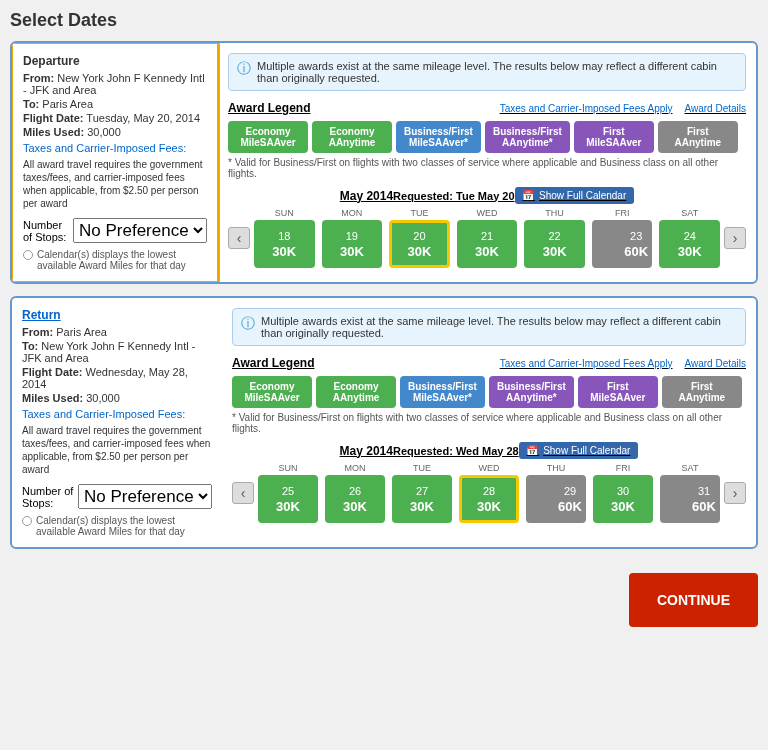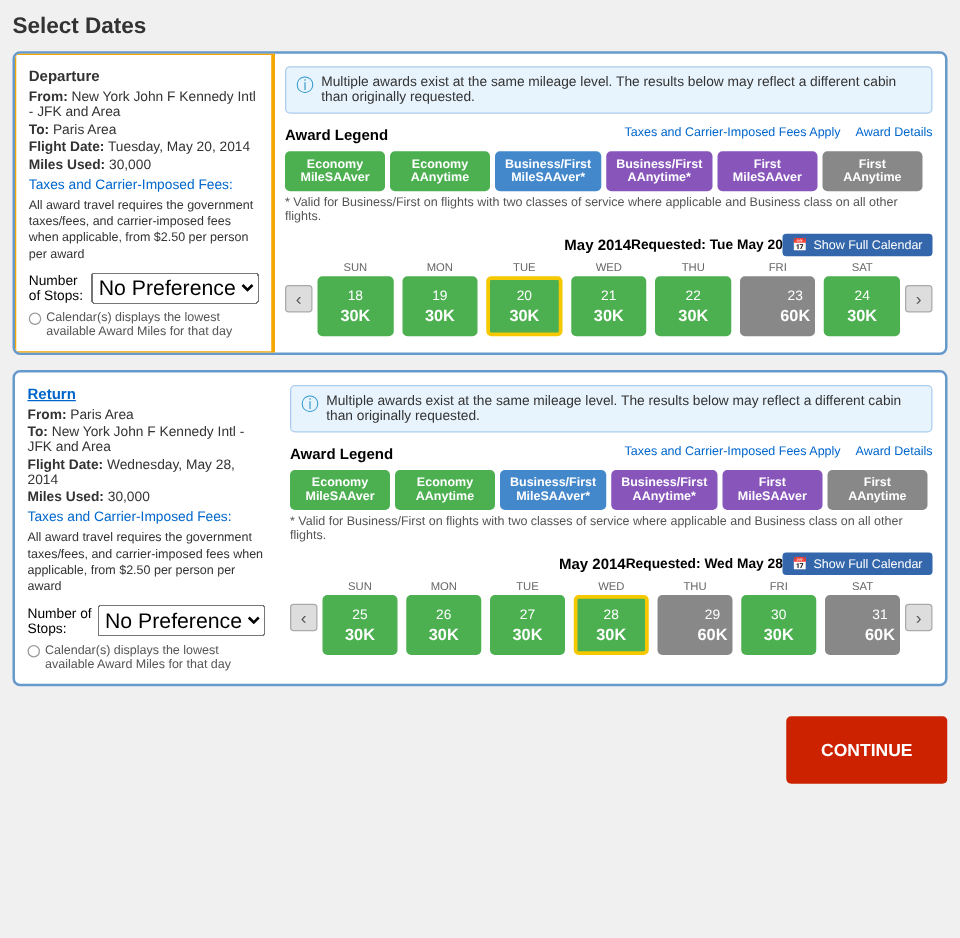--- a/index.html
+++ b/index.html
@@ -61,22 +61,24 @@
       font-size: 11px;
       color: #333;
       margin-bottom: 10px;
       display: flex;
       gap: 6px;
     }
     .info-icon { color: #3399cc; font-size: 14px; flex-shrink: 0; }
 
     .award-legend-header {
       display: flex;
+      align-items: center;
       justify-content: space-between;
       margin-bottom: 6px;
+      text-decoration: underline;
     }
     .award-legend-title { font-weight: bold; font-size: 12px; }
     .legend-links { font-size: 10px; color: #0066cc; display: flex; gap: 12px; }
     .legend-links span { cursor: pointer; }
 
     .legend-boxes {
       display: flex;
       gap: 4px;
       margin-bottom: 4px;
     }
@@ -93,22 +95,23 @@
     .legend-box.green { background: #4CAF50; }
     .legend-box.blue { background: #4488cc; }
     .legend-box.purple { background: #8855bb; }
     .legend-box.gray { background: #888; }
 
     .footnote { font-size: 10px; color: #555; margin-bottom: 8px; }
 
     .calendar-header {
       display: flex;
       align-items: center;
-      justify-content: flex-end;
+      justify-content: center;
       margin-bottom: 4px;
+      text-decoration: underline;
     }
     .cal-month { font-weight: bold; font-size: 12px; }
     .cal-requested { font-size: 11px; font-weight: bold; }
     .show-full-btn {
       background: #3366aa;
       color: white;
       border: none;
       border-radius: 3px;
       padding: 3px 8px;
       font-size: 10px;

